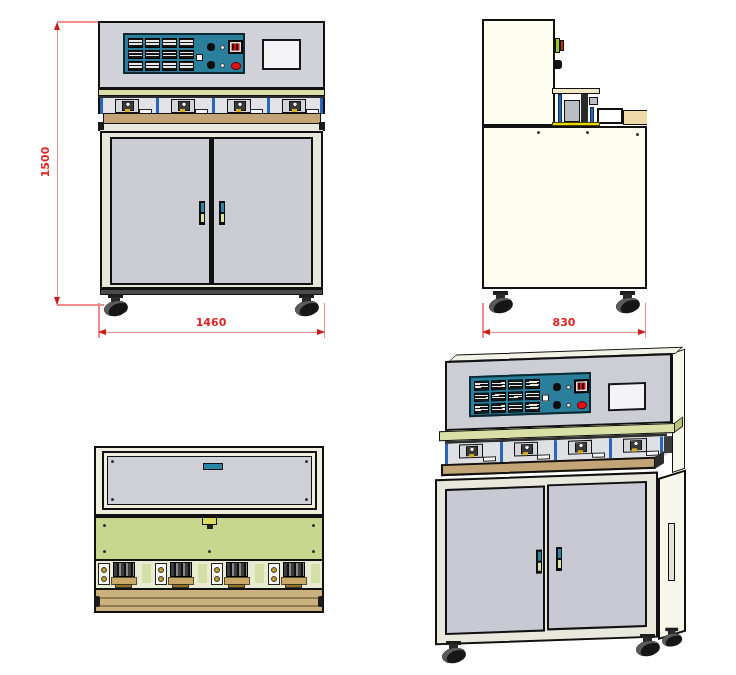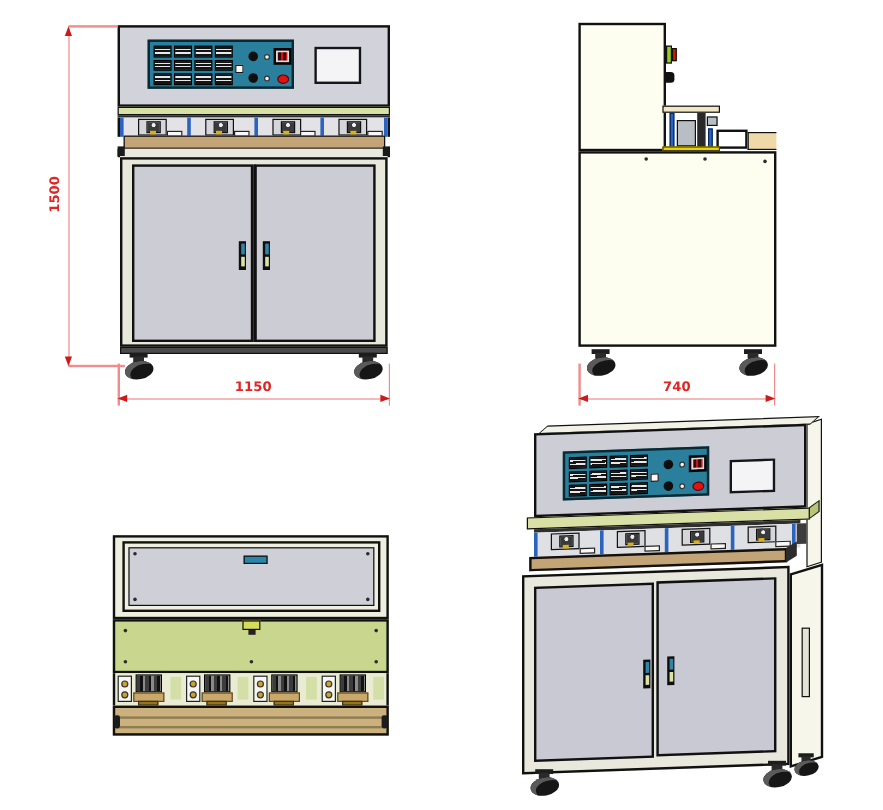--- a/index.html
+++ b/index.html
@@ -160,21 +160,21 @@
   <div class="a dimline" style="left:56.5px;top:22px;width:1.5px;height:283px"></div>
   <div class="a arr up" style="left:53.5px;top:22px"></div>
   <div class="a arr down" style="left:53.5px;top:297px"></div>
   <div class="a dimtext" style="left:6px;top:155px;width:80px;height:14px;transform:rotate(-90deg)">1500</div>
 
   <div class="a dimline" style="left:98px;top:303px;width:1.5px;height:35px"></div>
   <div class="a dimline" style="left:323.5px;top:303px;width:1.5px;height:35px"></div>
   <div class="a dimline" style="left:98px;top:331.5px;width:227px;height:1.5px"></div>
   <div class="a arr left" style="left:98px;top:328.5px"></div>
   <div class="a arr right" style="left:317px;top:328.5px"></div>
-  <div class="a dimtext" style="left:161px;top:316px;width:100px">1150</div>
+  <div class="a dimtext" style="left:161px;top:316px;width:100px">1460</div>
 
   <div class="a" style="left:482px;top:19px;width:165px;height:296px">
     <div class="a bd" style="left:0;top:0;width:73px;height:107px;background:#fdfdf0"></div>
     <div class="a" style="left:73px;top:19px;width:5px;height:15px;background:#9acd22;border:1px solid #111"></div>
     <div class="a" style="left:78px;top:21px;width:3.5px;height:11px;background:#cc2200;border:1px solid #111"></div>
     <div class="a" style="left:73px;top:41px;width:7px;height:9px;background:#111;border-radius:0 3px 3px 0"></div>
 
     <div class="a bd1" style="left:70px;top:69px;width:48px;height:6px;background:#f2e7c4"></div>
     <div class="a" style="left:76px;top:75px;width:4px;height:29px;background:#2a64be;border:1px solid #0a2a5a"></div>
     <div class="a" style="left:82px;top:81px;width:16px;height:22px;background:#b9bec4;border:1px solid #111"></div>
@@ -200,21 +200,21 @@
         <span class="fork"></span>
         <span class="wheel"></span>
       </div>
   </div>
 
   <div class="a dimline" style="left:482px;top:303px;width:1.5px;height:35px"></div>
   <div class="a dimline" style="left:644.5px;top:303px;width:1.5px;height:35px"></div>
   <div class="a dimline" style="left:482px;top:331.5px;width:164px;height:1.5px"></div>
   <div class="a arr left" style="left:482px;top:328.5px"></div>
   <div class="a arr right" style="left:638px;top:328.5px"></div>
-  <div class="a dimtext" style="left:514px;top:316px;width:100px">740</div>
+  <div class="a dimtext" style="left:514px;top:316px;width:100px">830</div>
 
   <div class="a" style="left:94px;top:446px;width:230px;height:167px">
     <div class="a bd" style="left:0;top:0;width:230px;height:70px;background:#efefdf">
       <div class="a bd" style="left:6px;top:3px;width:215px;height:59px;background:#efefdf">
         <div class="a bd1" style="left:3px;top:3px;width:205px;height:49px;background:#cfcfd8">
           <div class="scr" style="left:3px;top:3px"></div>
           <div class="scr" style="right:3px;top:3px"></div>
           <div class="scr" style="left:3px;bottom:3px"></div>
           <div class="scr" style="right:3px;bottom:3px"></div>
           <div class="a" style="left:95px;top:6px;width:20px;height:7px;background:#2a86a8;border:1.5px solid #111"></div>

